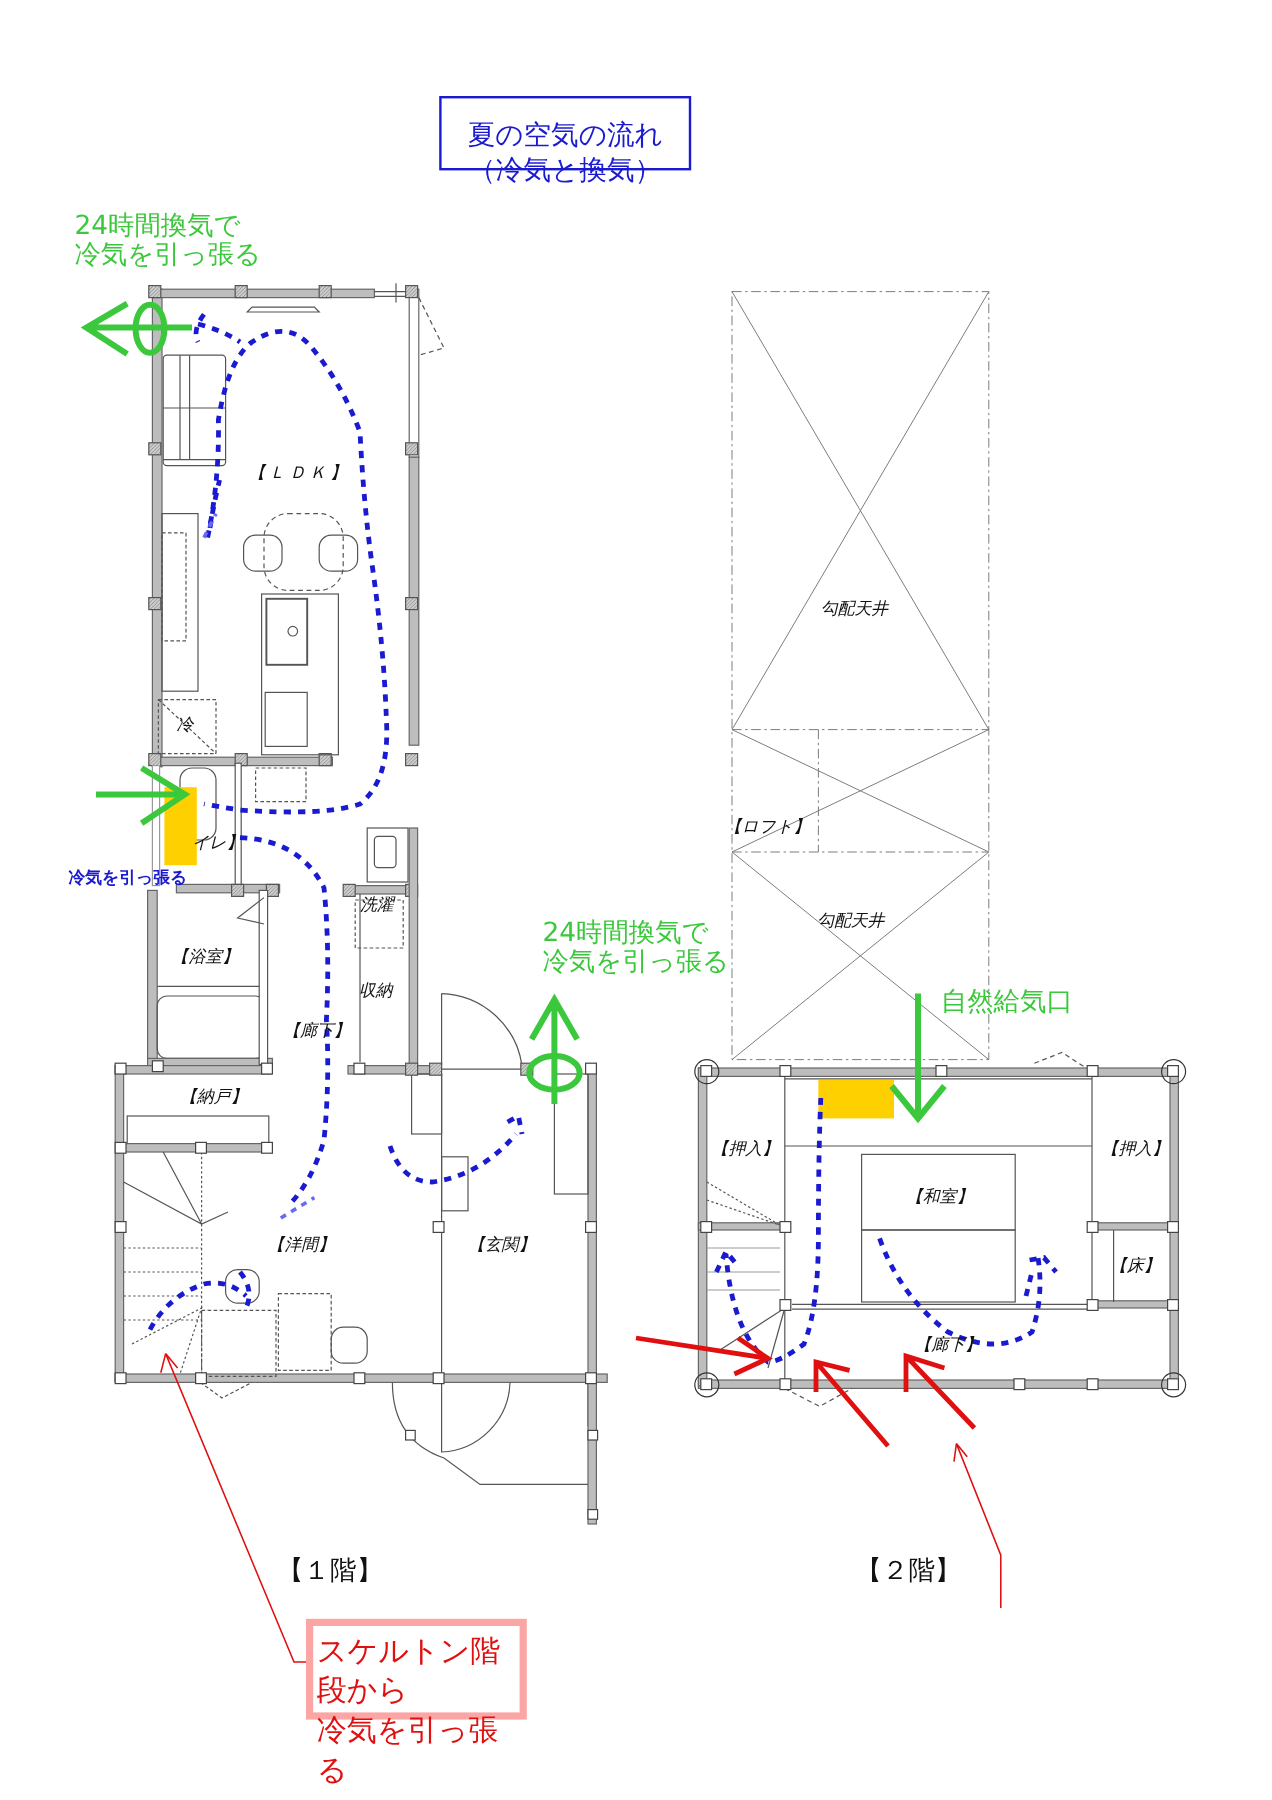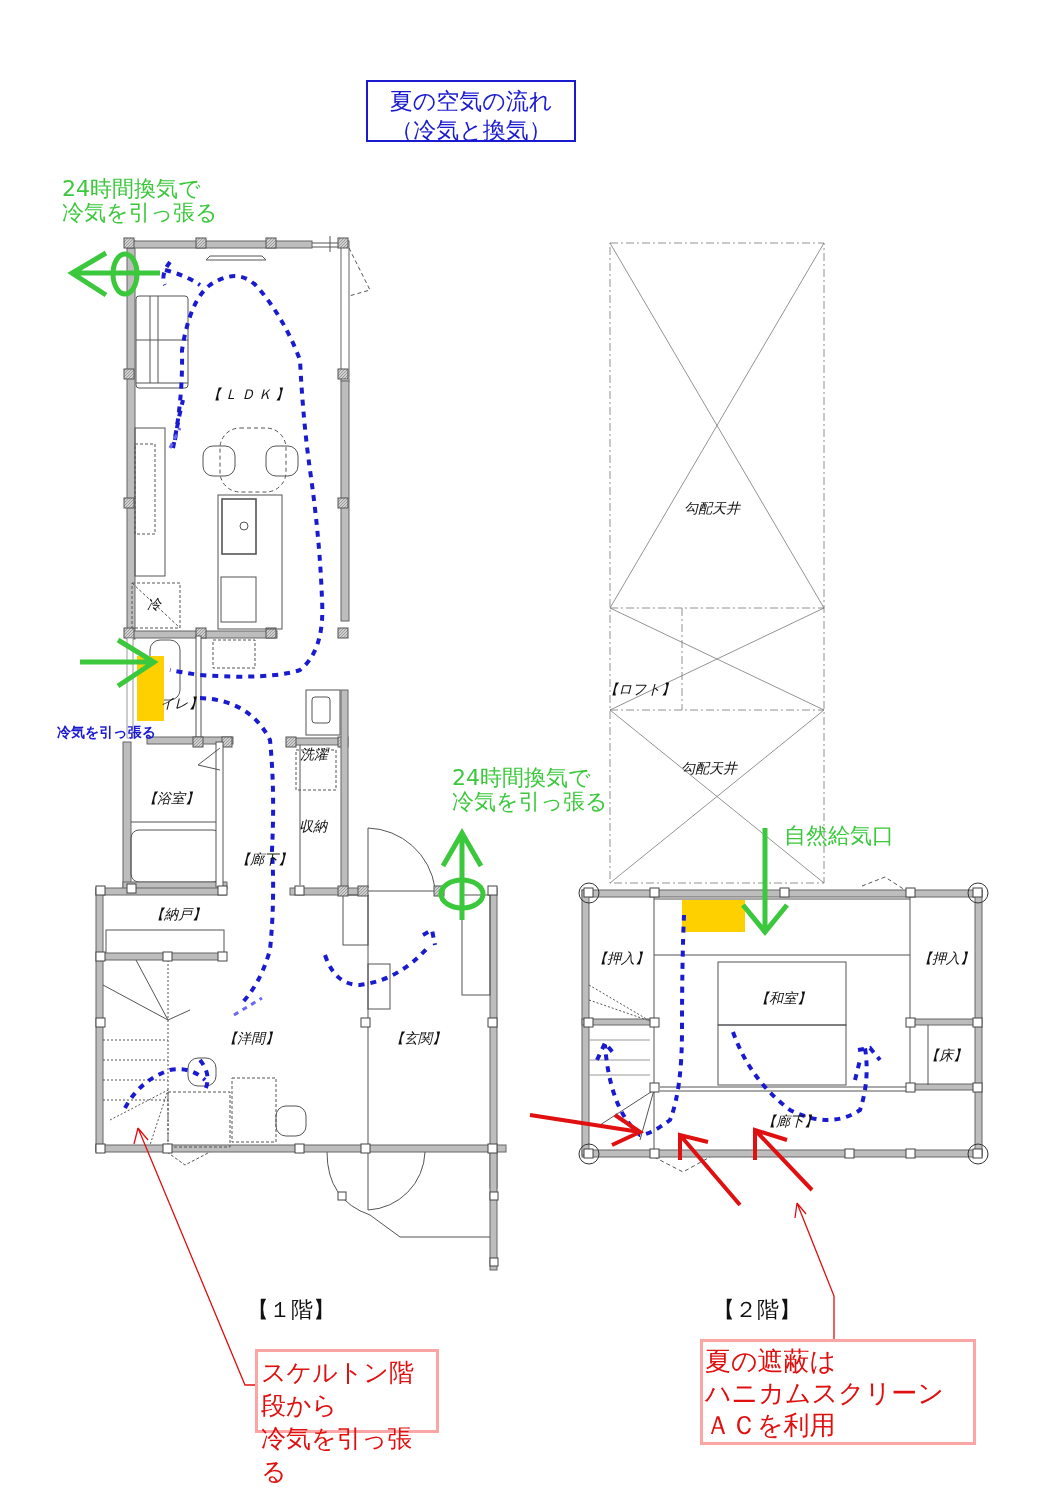--- a/index.html
+++ b/index.html
@@ -2,25 +2,25 @@
 <html><head>
 <meta charset="utf-8">
 <style>
   html, body { margin: 0; padding: 0; background: #ffffff; }
   body { width: 1060px; height: 1500px; position: relative; overflow: hidden;
          font-family: "DejaVu Sans", "Liberation Sans", sans-serif; }
   #stage { position: absolute; left: 0; top: 0; width: 1060px; height: 1500px; }
   .abs { position: absolute; white-space: nowrap; line-height: 1.15; }
   .title-box { position: absolute; left: 366px; top: 80px; width: 210px; height: 62px;
                border: 2px solid #1a1ad0; color: #1a1ad0; font-size: 23px;
-               text-align: center; line-height: 29px; box-sizing: border-box; padding-top: 5px; }
+               text-align: center; line-height: 29px; box-sizing: border-box; padding-top: 17px; }
   .green-note { color: #3cc83c; font-size: 22px; line-height: 24px; }
   .room { font-size: 14px; color: #111; font-style: italic; }
   .floor-label { font-size: 22px; color: #111; }
-  .red-box { position: absolute; border: 3px solid #fca5a5; color: #e01010; font-size: 27px;
+  .red-box { position: absolute; border: 6px solid #fca5a5; color: #e01010; font-size: 27px;
              line-height: 34px; box-sizing: border-box; padding: 6px 4px; background: #fff; }
   .blue-label { color: #1a1ad0; font-size: 14px; font-weight: bold; }
 </style>
 </head>
 <body>
 
 <div id="stage">
 
   <svg width="1060" height="1500" viewBox="0 0 1060 1500" style="position:absolute;left:0;top:0">
     <defs>
@@ -315,25 +315,20 @@
   <div class="abs room" style="left:684px;top:500px">勾配天井</div>
   <div class="abs room" style="left:604px;top:681px">【ロフト】</div>
   <div class="abs room" style="left:681px;top:760px">勾配天井</div>
 
   <div class="abs room" style="left:593px;top:950px">【押入】</div>
   <div class="abs room" style="left:918px;top:950px">【押入】</div>
   <div class="abs room" style="left:755px;top:990px">【和室】</div>
   <div class="abs room" style="left:925px;top:1047px">【床】</div>
   <div class="abs room" style="left:762px;top:1113px">【廊下】</div>
 
-  <div class="abs floor-label" style="left:247px;top:1297px">【１階】</div>
+  <div class="abs floor-label" style="left:231px;top:1297px">【１階】</div>
   <div class="abs floor-label" style="left:713px;top:1297px">【２階】</div>
 
   <div class="red-box" style="left:255px;top:1349px;width:184px;height:84px;font-size:25px;line-height:33px;padding:4px 3px;">
     <div>スケルトン階段から</div>
     <div>冷気を引っ張る</div>
   </div>
-  <div class="red-box" style="left:700px;top:1339px;width:276px;height:106px;font-size:26px;line-height:32px;padding:3px 2px;">
-    <div>夏の遮蔽は</div>
-    <div>ハニカムスクリーン</div>
-    <div>ＡＣを利用</div>
-  </div>
 </div>
 
 </body></html>

